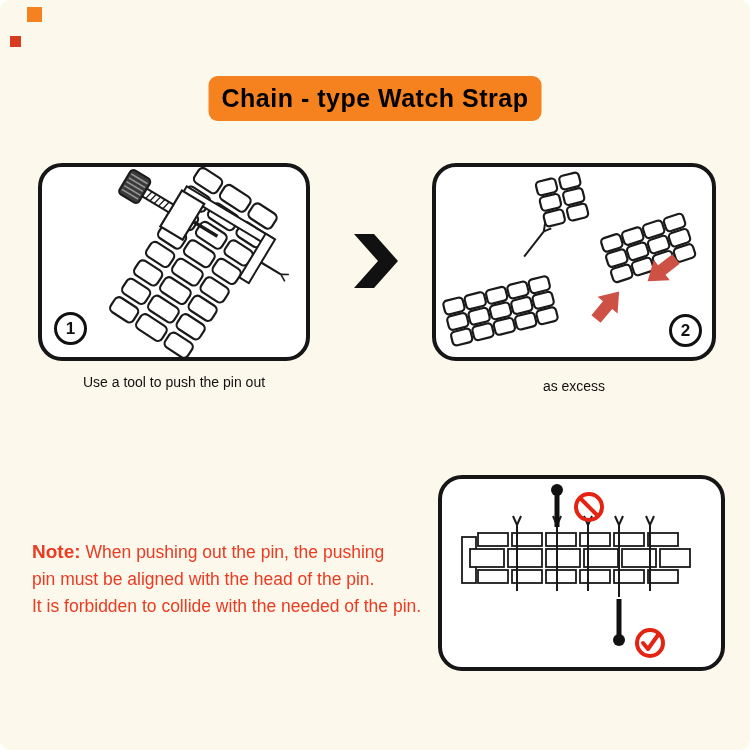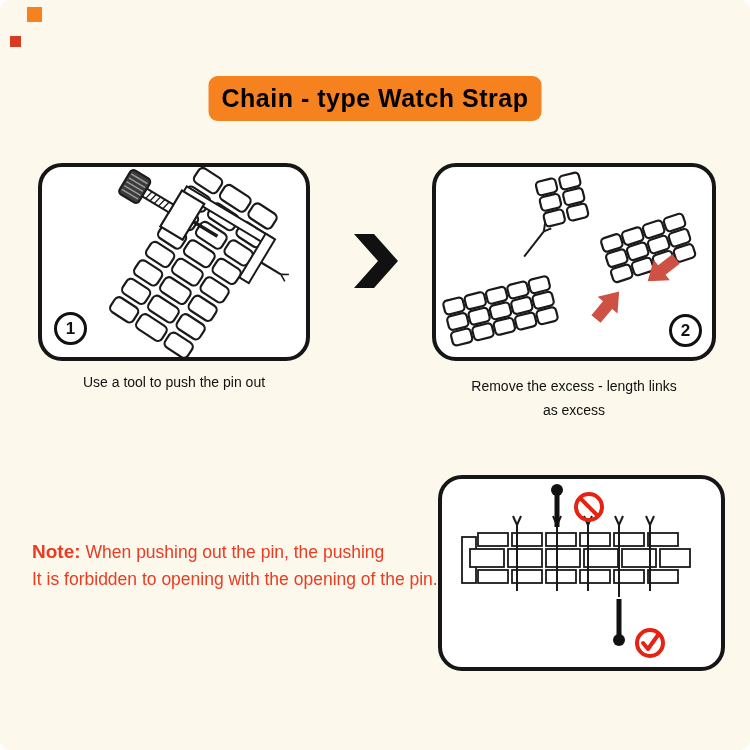--- a/index.html
+++ b/index.html
@@ -163,29 +163,29 @@
         <path d="M0,-6 L18,-6 L18,-13 L36,0 L18,13 L18,6 L0,6 Z" fill="#cd5145"></path>
       </g>
     </svg>
     <div class="badge" id="badge2">
       <span>2</span>
     </div>
   </div>
 
   <div class="caption" id="caption1">Use a tool to push the pin out</div>
   <div class="caption" id="caption2">
-    <div>Remove the excess - length links</div>
     <div>as excess</div>
   </div>
 
   <div class="note">
     <div>
       <span class="note-label">Note:</span><span>When pushing out the pin, the pushing</span>
     </div>
-    <div>It is forbidden to opening with the opening of the pin.</div>
+    <div>pin must be aligned with the head of the pin.</div>
+    <div>It is forbidden to collide with the needed of the pin.</div>
   </div>
 
   <div class="panel" id="panel3">
     <svg viewBox="0 0 279 188">
 
       <g stroke="#1a1a1a" stroke-width="1.8" fill="#ffffff">
         <rect x="20" y="58" width="14" height="46"></rect>
         <rect x="36" y="54" width="30" height="13"></rect>
           <rect x="70" y="54" width="30" height="13"></rect>
         <rect x="104" y="54" width="30" height="13"></rect>

